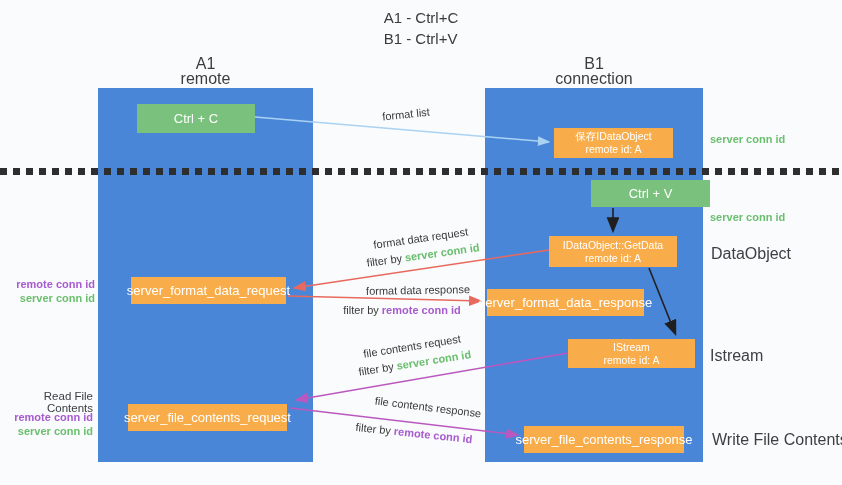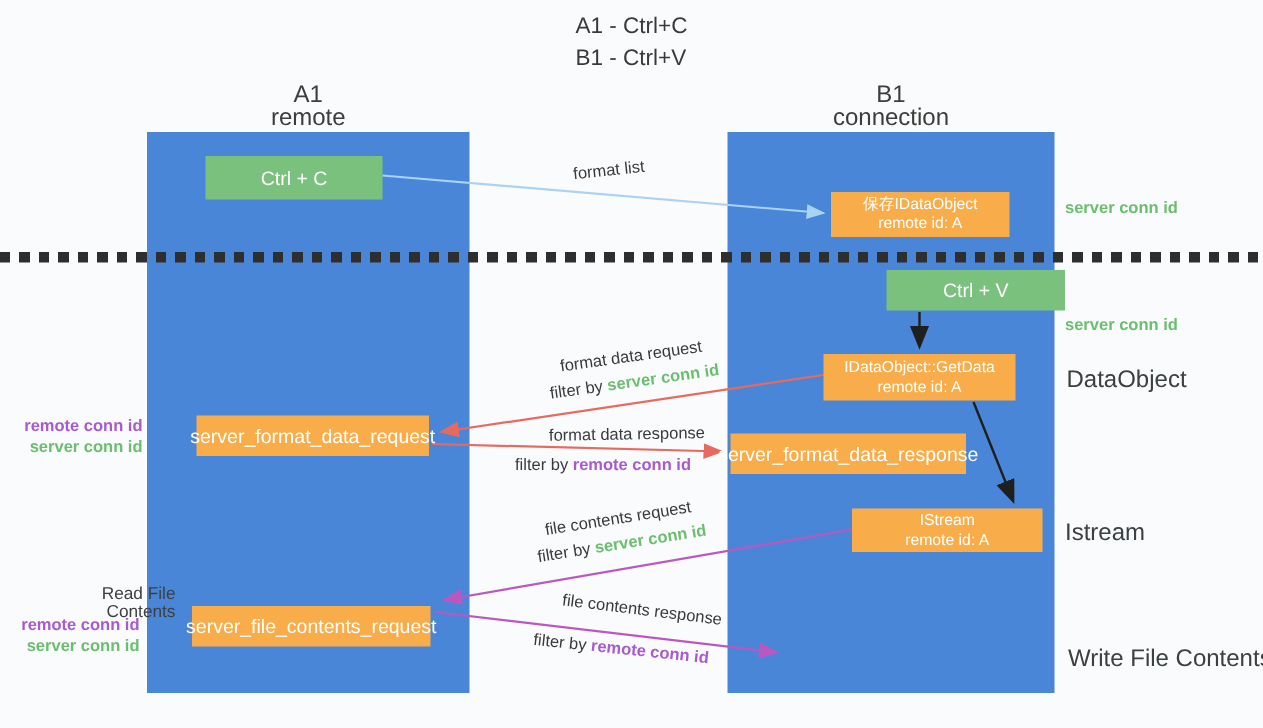--- a/index.html
+++ b/index.html
@@ -33,21 +33,21 @@
 
   .flow { position:absolute; font-size:11px; color:#3a3a3a; text-align:center;
           line-height:17px; white-space:nowrap; }
   .gr { color:var(--label-green,#6abf6e); font-weight:bold; }
   .pu { color:var(--label-purple,#a85ad0); font-weight:bold; }
 
   .side { position:absolute; font-size:16px; color:#3c4043; white-space:nowrap; }
   .side.bold-gr { color:var(--label-green,#6abf6e); font-weight:bold; font-size:11px; }
   .left-group { position:absolute; text-align:right; font-weight:bold; font-size:11px;
                 line-height:14px; }
-  .left-dark { position:absolute; text-align:right; font-size:11.5px; color:#3c4043;padding-left:24px; }
+  .left-dark { position:absolute; text-align:right; font-size:11.5px; color:#3c4043; }
 
   svg.arrows { position:absolute; left:0; top:0; pointer-events:none; }
   .st-blue  { stroke:var(--arrow-lightblue,#a9d2f3); stroke-width:1.4; }
   .st-black { stroke:var(--arrow-black,#1f1f1f);    stroke-width:1.6; }
   .st-red   { stroke:var(--arrow-red,#e8695e);      stroke-width:1.5; }
   .st-mag   { stroke:var(--arrow-magenta,#bb58c0);  stroke-width:1.5; }
   .f-blue  { fill:var(--arrow-lightblue,#a9d2f3); }
   .f-black { fill:var(--arrow-black,#1f1f1f); }
   .f-red   { fill:var(--arrow-red,#e8695e); }
   .f-mag   { fill:var(--arrow-magenta,#bb58c0); }
@@ -130,20 +130,23 @@
 
   <div class="box orange two-line" style="left:568px;top:339px;width:127px;height:29px;">
     <span>IStream</span>
     <span>remote id: A</span>
   </div>
 
   <div class="box orange" style="left:128px;top:404px;width:159px;height:27px;">
     <span>server_file_contents_request</span>
   </div>
 
+  <div class="box orange" style="left:524px;top:426px;width:160px;height:27px;">
+    <span>server_file_contents_response</span>
+  </div>
 
   <div class="flow" style="left:366px;top:106px;width:80px;transform:rotate(-6deg);">format list</div>
 
   <div class="flow" style="left:352px;top:230px;width:140px;transform:rotate(-8deg);">
     <div>format data request</div>
     <div><span>filter by</span>
       <span class="gr">server conn id</span></div>
   </div>
 
   <div class="flow" style="left:358px;top:282px;width:120px;transform:rotate(-1deg);">format data response</div>

